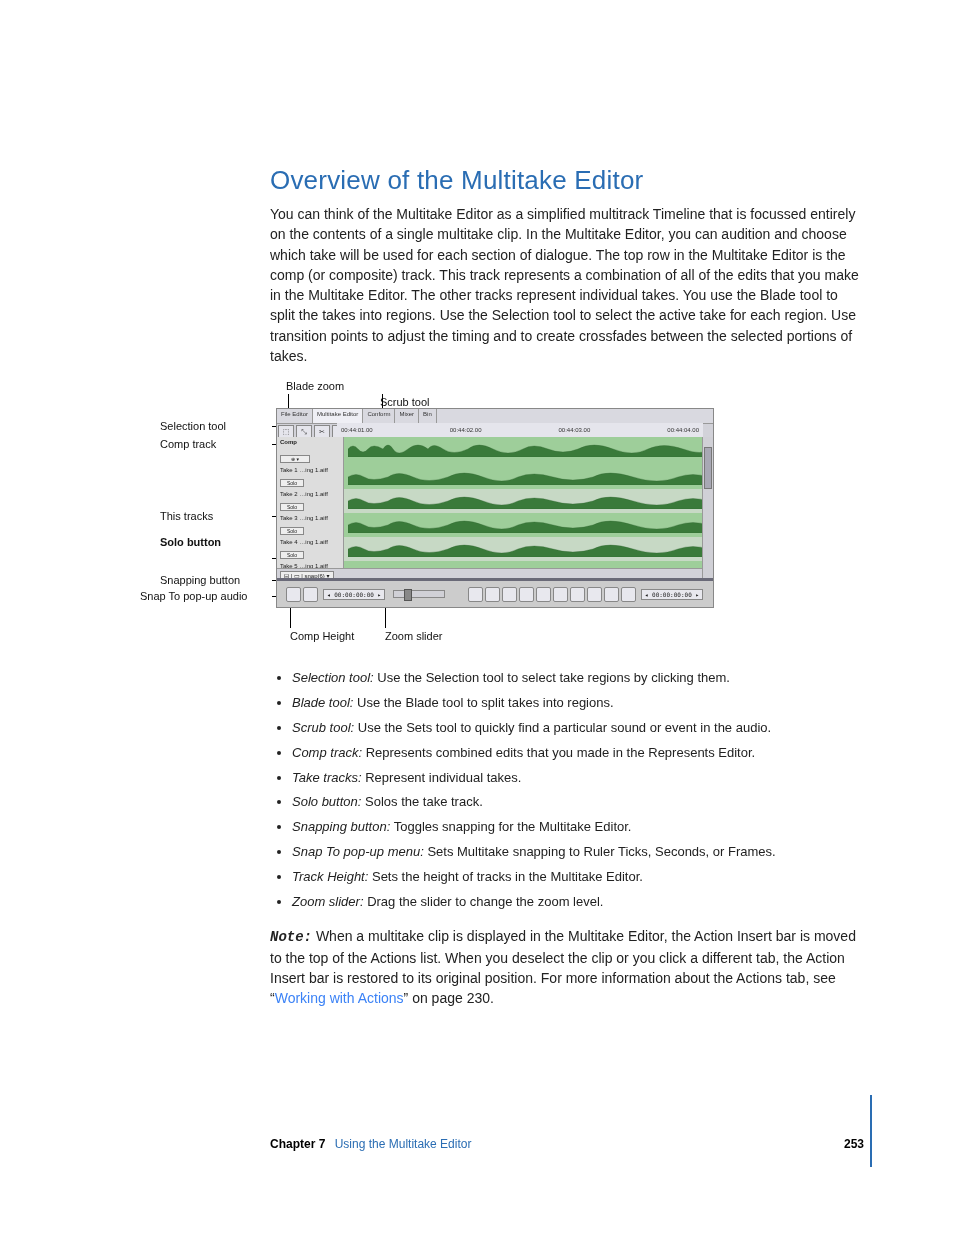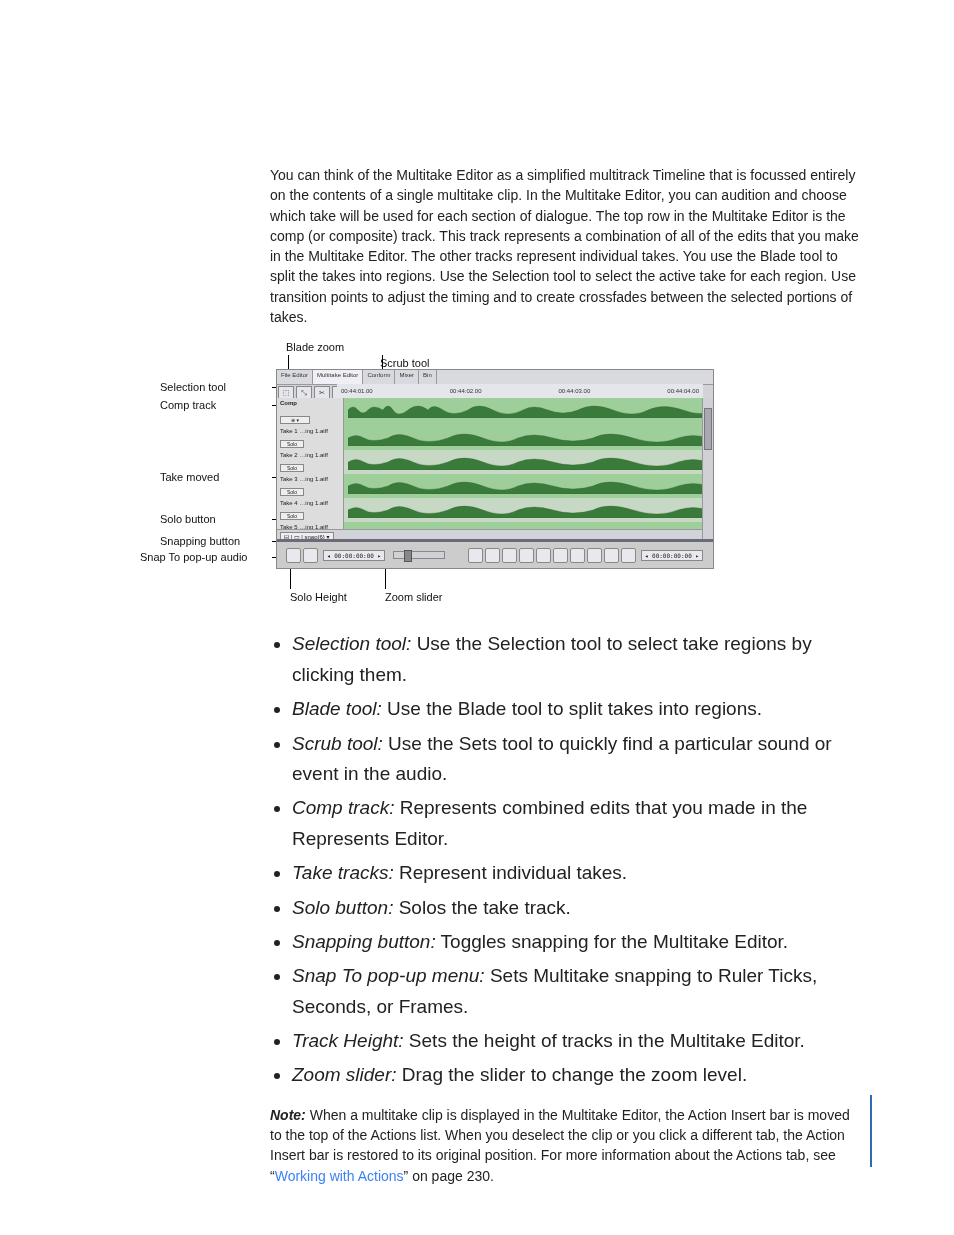--- a/index.html
+++ b/index.html
@@ -26,60 +26,61 @@
   .wave{position:absolute;top:4px;height:16px;fill:#3a7a3a;stroke:#2d5e2d;stroke-width:.3;}
   .vscroll{position:absolute;right:0;top:28px;bottom:16px;width:10px;background:#d0d0d6;border-left:1px solid #999;}
   .vthumb{position:absolute;left:1px;right:1px;top:10px;height:40px;background:#a8a8b4;border:1px solid #777;}
   .bottombar{position:absolute;left:0;right:0;bottom:0;height:26px;background:#ccc;border-top:3px solid #6a6a78;display:flex;align-items:center;}
   .bbtn{width:13px;height:13px;border:1px solid #888;background:#e8e8ee;margin:0 1px;border-radius:2px;}
   .tc{font-size:6px;font-family:monospace;border:1px solid #888;background:#e8e8ee;padding:1px 3px;margin:0 4px;}
   .zoomslider{width:50px;height:6px;background:#d0d0d6;border:1px solid #888;margin:0 4px;position:relative;}
   .zoomthumb{position:absolute;left:10px;top:-2px;width:6px;height:10px;background:#888;border:1px solid #555;}
   .snapbar{position:absolute;left:0;right:0;height:12px;background:#d2d2d9;border-top:1px solid #999;display:flex;align-items:center;font-size:6px;}
   .bullets{margin:8px 0 14px 0;padding:0 0 0 22px;}
-  .bullets li{font-size:19px;line-height:1.6;margin:4px 0;list-style:disc;}
+  .bullets li{font-size:13px;line-height:1.6;margin:4px 0;list-style:disc;}
   .bullets li .term{font-style:italic;}
   .note{font-size:14px;line-height:1.45;margin:6px 0;}
-  .note .nb{font-style:italic;font-weight:bold;}
+  .note .nb{font-style:italic;font-weight:bold;font-family:Liberation Mono, monospace;}
   .link{color:#3b82f6;}
   .footer{position:absolute;left:270px;right:90px;bottom:84px;display:flex;justify-content:space-between;align-items:center;font-size:12px;}
   .footer .chap{font-weight:bold;color:#000;}
   .footer .title{color:#2a6db3;margin-left:6px;}
   .footer .pnum{font-weight:bold;color:#000;}
   .edgebar{position:absolute;right:82px;top:1095px;width:2px;height:72px;background:#2a6db3;}
 </style>
 </head>
 <body>
 
 <div class="page">
 
+  <h1>Overview of the Multitake Editor</h1>
   <p class="body">You can think of the Multitake Editor as a simplified multitrack Timeline that is focussed entirely on the contents of a single multitake clip. In the Multitake Editor, you can audition and choose which take will be used for each section of dialogue. The top row in the Multitake Editor is the comp (or composite) track. This track represents a combination of all of the edits that you make in the Multitake Editor. The other tracks represent individual takes. You use the Blade tool to split the takes into regions. Use the Selection tool to select the active take for each region. Use transition points to adjust the timing and to create crossfades between the selected portions of takes.</p>
 
   <div class="figure-area">
 
     <div class="callout" style="left:126px;top:0;">Blade zoom</div>
     <div class="tick" style="left:128px;top:14px;height:28px;"></div>
     <div class="callout" style="left:220px;top:16px;">Scrub tool</div>
     <div class="tick" style="left:222px;top:14px;height:28px;"></div>
 
     <div class="callout right" style="left:0;top:40px;">Selection tool</div>
     <div class="hline" style="left:112px;top:46px;width:6px;"></div>
     <div class="callout right" style="left:0;top:58px;">Comp track</div>
     <div class="hline" style="left:112px;top:64px;width:6px;"></div>
-    <div class="callout right" style="left:0;top:130px;">Take moved</div>
+    <div class="callout right" style="left:0;top:130px;">This tracks</div>
     <div class="hline" style="left:112px;top:136px;width:6px;"></div>
-    <div class="callout right" style="left:0;top:172px;">Solo button</div>
+    <div class="callout right" style="left:0;top:156px;font-weight:bold;">Solo button</div>
     <div class="hline" style="left:112px;top:178px;width:6px;"></div>
     <div class="callout right" style="left:0;top:194px;">Snapping button</div>
     <div class="hline" style="left:112px;top:200px;width:6px;"></div>
     <div class="callout right" style="left:-20px;top:210px;width:130px;">Snap To pop-up audio</div>
     <div class="hline" style="left:112px;top:216px;width:6px;"></div>
 
     <div class="tick" style="left:130px;top:228px;height:20px;"></div>
-    <div class="callout" style="left:130px;top:250px;">Solo Height</div>
+    <div class="callout" style="left:130px;top:250px;">Comp Height</div>
     <div class="tick" style="left:225px;top:228px;height:20px;"></div>
     <div class="callout" style="left:225px;top:250px;">Zoom slider</div>
 
     <div class="editor">
       <div class="tabs">
         <div class="tab">File Editor</div>
         <div class="tab active">Multitake Editor</div>
         <div class="tab">Conform</div>
         <div class="tab">Mixer</div>
         <div class="tab">Bin</div>
@@ -211,14 +212,21 @@
       <li><span class="term">Snapping button:</span><span>  Toggles snapping for the Multitake Editor.</span></li>
       <li><span class="term">Snap To pop-up menu:</span><span>  Sets Multitake snapping to Ruler Ticks, Seconds, or Frames.</span></li>
       <li><span class="term">Track Height:</span><span>  Sets the height of tracks in the Multitake Editor.</span></li>
       <li><span class="term">Zoom slider:</span><span>  Drag the slider to change the zoom level.</span></li>
     </ul>
 
   <p class="note">
     <span class="nb">Note:</span><span>  When a multitake clip is displayed in the Multitake Editor, the Action Insert bar is moved to the top of the Actions list. When you deselect the clip or you click a different tab, the Action Insert bar is restored to its original position. For more information about the Actions tab, see “</span><span class="link">Working with Actions</span><span>” on page 230.</span>
   </p>
 
+  <div class="footer">
+    <div>
+      <span class="chap">Chapter 7</span>
+      <span class="title">Using the Multitake Editor</span>
+    </div>
+    <span class="pnum">253</span>
+  </div>
   <div class="edgebar"></div>
 </div>
 
 </body></html>

